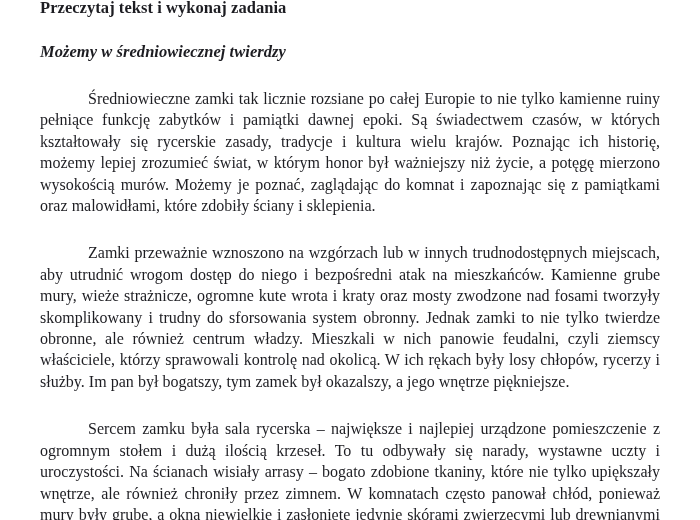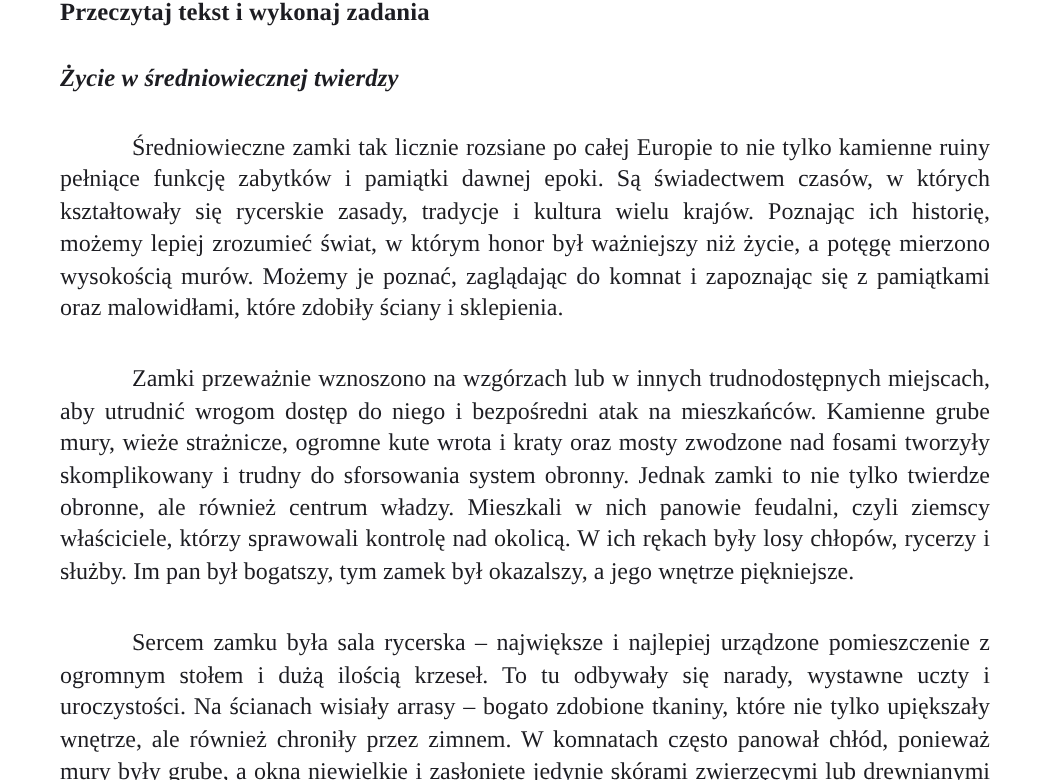--- a/index.html
+++ b/index.html
@@ -73,21 +73,21 @@
   }
 </style>
 </head>
 <body>
 
 <div class="page">
   <div class="doc-body">
 
     <h1 class="heading-main">Przeczytaj tekst i wykonaj zadania</h1>
 
-    <h2 class="heading-sub">Życie w średniowiecznej twierdzy</h2>
+    <h2 class="heading-sub">Możemy w średniowiecznej twierdzy</h2>
 
     <p class="para first-para">Średniowieczne zamki tak licznie rozsiane po całej Europie to nie tylko kamienne ruiny pełniące funkcję zabytków i pamiątki dawnej epoki. Są świadectwem czasów, w których kształtowały się rycerskie zasady, tradycje i kultura wielu krajów. Poznając ich historię, możemy lepiej zrozumieć świat, w którym honor był ważniejszy niż życie, a potęgę mierzono wysokością murów. Możemy je poznać, zaglądając do komnat i zapoznając się z pamiątkami oraz malowidłami, które zdobiły ściany i sklepienia.</p>
 
     <p class="para">Zamki przeważnie wznoszono na wzgórzach lub w innych trudnodostępnych miejscach, aby utrudnić wrogom dostęp do niego i bezpośredni atak na mieszkańców. Kamienne grube mury, wieże strażnicze, ogromne kute wrota i kraty oraz mosty zwodzone nad fosami tworzyły skomplikowany i trudny do sforsowania system obronny. Jednak zamki to nie tylko twierdze obronne, ale również centrum władzy. Mieszkali w nich panowie feudalni, czyli ziemscy właściciele, którzy sprawowali kontrolę nad okolicą. W ich rękach były losy chłopów, rycerzy i służby. Im pan był bogatszy, tym zamek był okazalszy, a jego wnętrze piękniejsze.</p>
 
     <p class="para">Sercem zamku była sala rycerska – największe i najlepiej urządzone pomieszczenie z ogromnym stołem i dużą ilością krzeseł. To tu odbywały się narady, wystawne uczty i uroczystości. Na ścianach wisiały arrasy – bogato zdobione tkaniny, które nie tylko upiększały wnętrze, ale również chroniły przez zimnem. W komnatach często panował chłód, ponieważ mury były grube, a okna niewielkie i zasłonięte jedynie skórami zwierzęcymi lub drewnianymi okiennicami.</p>
 
   </div>
 </div>
 

